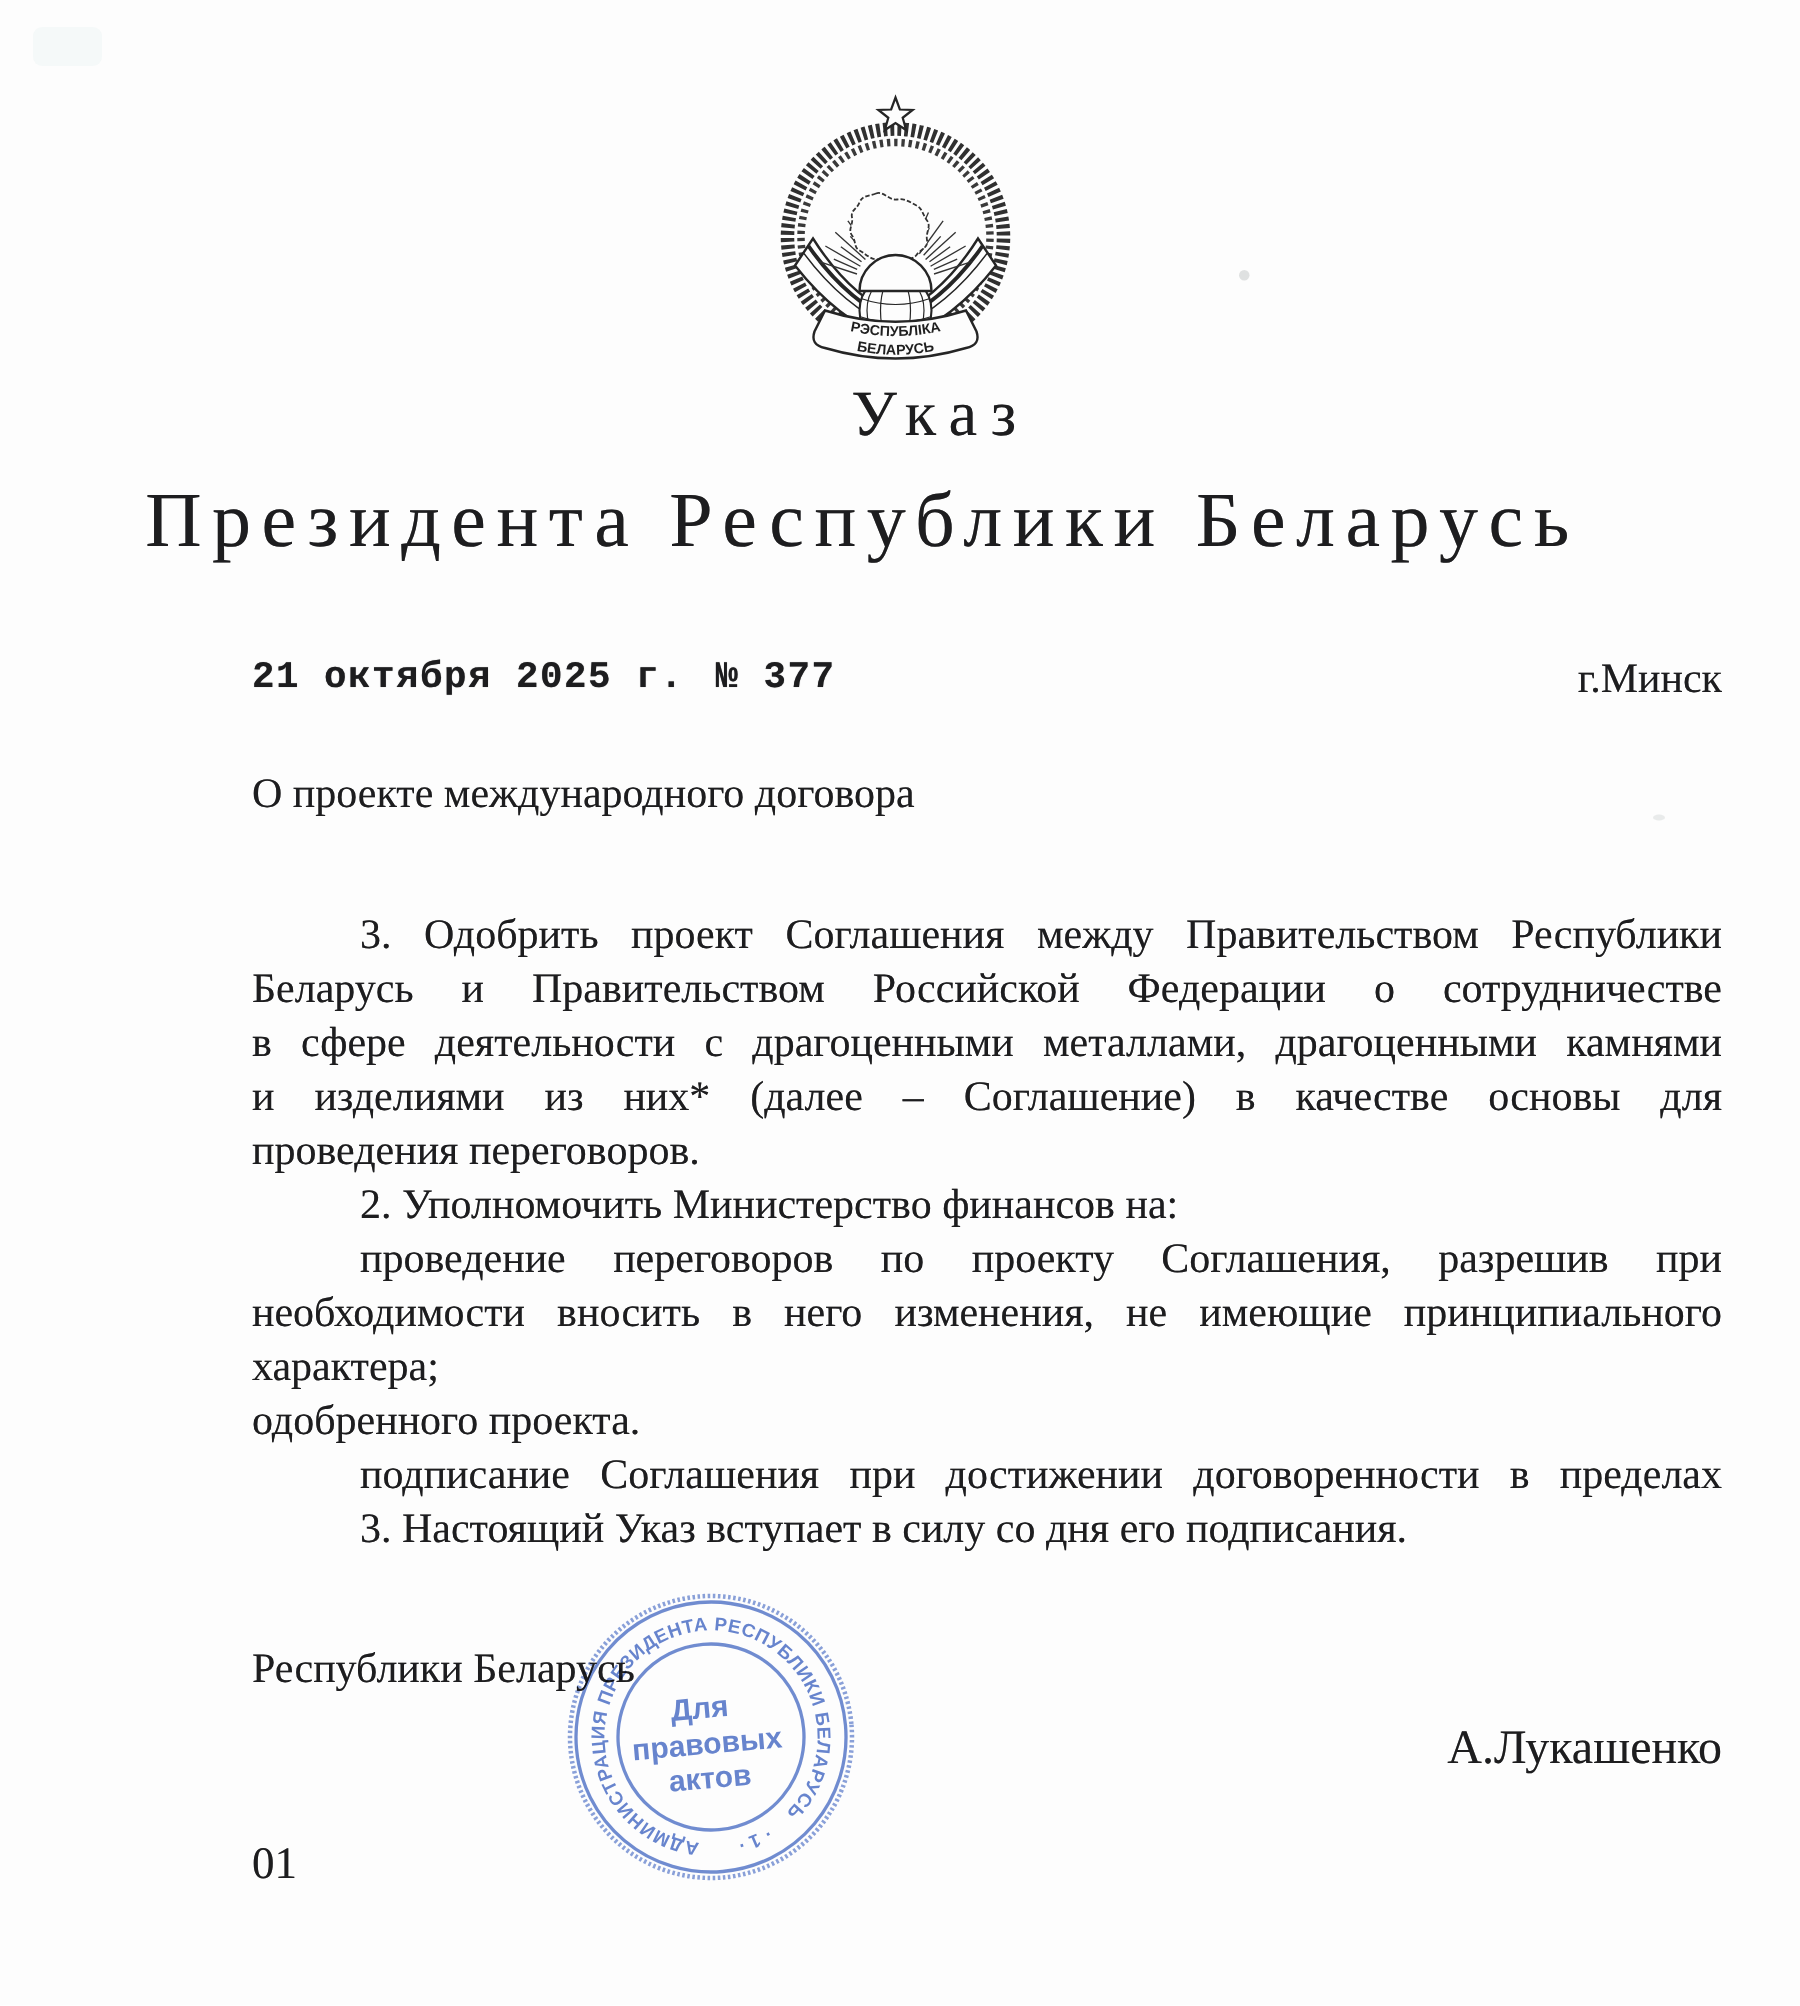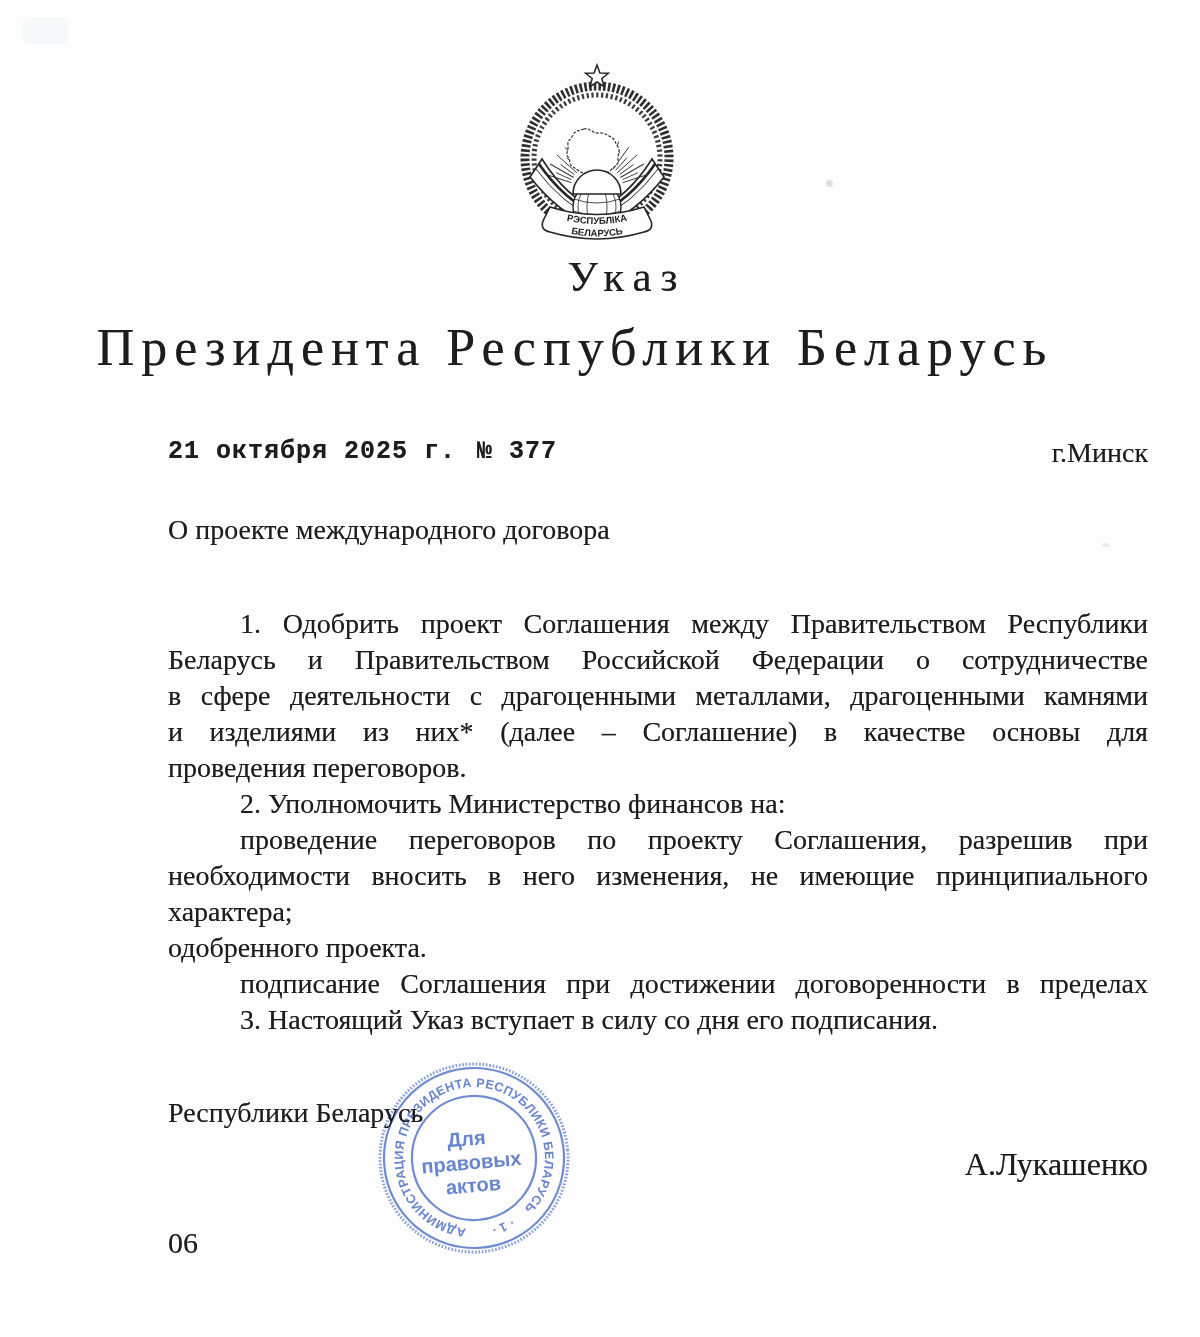--- a/index.html
+++ b/index.html
@@ -191,21 +191,21 @@
   <div class="meta-row">
     <span class="meta-date">21 октября 2025 г.</span>
     <span class="meta-number">№ 377</span>
     <span class="meta-city">г.Минск</span>
   </div>
 
   <div class="subject">О проекте международного договора</div>
 
   <div class="body-text">
     <div class="paragraph">
-      <div class="line first">1. Одобрить проект Соглашения между Правительством Республики</div>
+      <div class="line first">3. Одобрить проект Соглашения между Правительством Республики</div>
       <div class="line">Беларусь и Правительством Российской Федерации о сотрудничестве</div>
       <div class="line">в сфере деятельности с драгоценными металлами, драгоценными камнями</div>
       <div class="line">и изделиями из них* (далее – Соглашение) в качестве основы для</div>
       <div class="line last">проведения переговоров.</div>
     </div>
     <div class="paragraph">
       <div class="line first last">2. Уполномочить Министерство финансов на:</div>
     </div>
     <div class="paragraph">
       <div class="line first">проведение переговоров по проекту Соглашения, разрешив при</div>
@@ -241,19 +241,19 @@
         </text>
         <g text-anchor="middle" font-size="20">
           <text x="104" y="97">Для</text>
           <text x="107" y="121">правовых</text>
           <text x="107" y="144">актов</text>
         </g>
       </g>
     </g>
   </svg>
 
-  <div class="page-code">06</div>
+  <div class="page-code">01</div>
 
   <div class="speck speck-1"></div>
   <div class="speck speck-2"></div>
   <div class="speck speck-3"></div>
 
 </div>
 
 </body></html>

